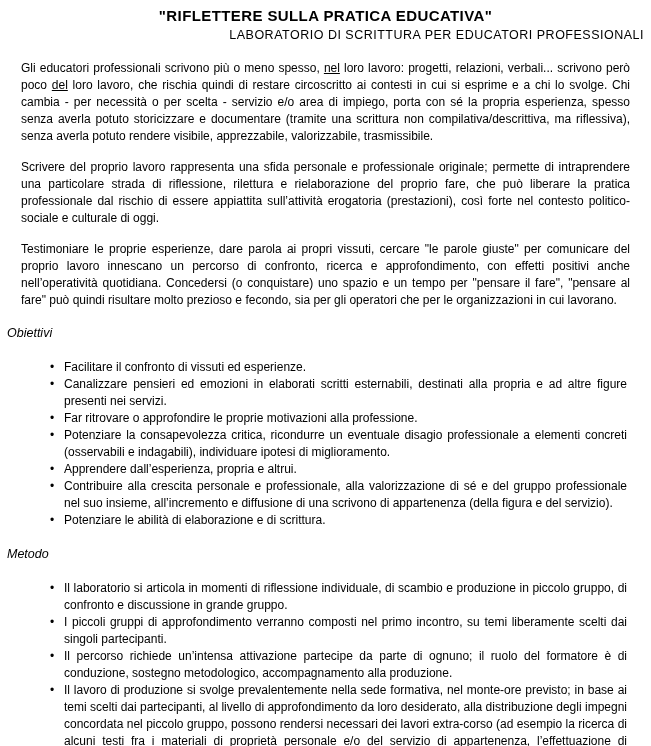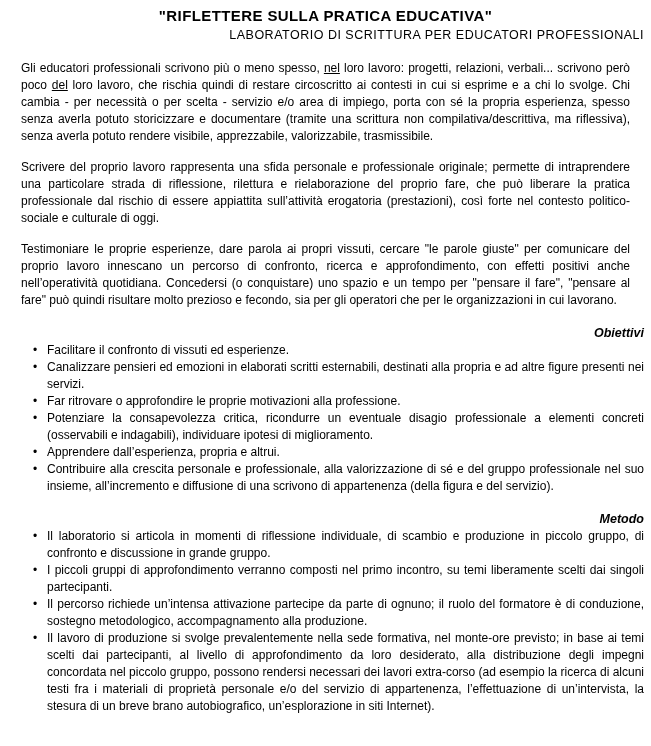--- a/index.html
+++ b/index.html
@@ -30,29 +30,28 @@
     line-height: 17px;
     letter-spacing: 0.5px;
   }
   .intro p {
     margin: 14px;
     text-align: justify;
   }
   .u { text-decoration: underline; }
   .section-heading {
     font-size: 12.5px;
-    font-weight: bold;
+    font-weight: normal;
     font-style: italic;
     margin: 16px 0 0 0;
     line-height: 17px;
-    text-align: right;
   }
   ul.bullets {
     list-style: none;
-    margin: 0;
+    margin: 17px;
     padding: 0;
   }
   ul.bullets li {
     position: relative;
     padding-left: 40px;
     text-align: justify;
     margin: 0;
   }
   ul.bullets li::before {
     content: "\2022";
@@ -77,20 +76,21 @@
 
   <section>
     <h3 class="section-heading">Obiettivi</h3>
     <ul class="bullets">
       <li><span>Facilitare il confronto di vissuti ed esperienze.</span></li>
       <li><span>Canalizzare pensieri ed emozioni in elaborati scritti esternabili, destinati alla propria e ad altre figure presenti nei servizi.</span></li>
       <li><span>Far ritrovare o approfondire le proprie motivazioni alla professione.</span></li>
       <li><span>Potenziare la consapevolezza critica, ricondurre un eventuale disagio professionale a elementi concreti (osservabili e indagabili), individuare ipotesi di miglioramento.</span></li>
       <li><span>Apprendere dall’esperienza, propria e altrui.</span></li>
       <li><span>Contribuire alla crescita personale e professionale, alla valorizzazione di sé e del gruppo professionale nel suo insieme, all’incremento e diffusione di una scrivono di appartenenza (della figura e del servizio).</span></li>
+      <li><span>Potenziare le abilità di elaborazione e di scrittura.</span></li>
     </ul>
   </section>
 
   <section>
     <h3 class="section-heading">Metodo</h3>
     <ul class="bullets">
       <li><span>Il laboratorio si articola in momenti di riflessione individuale, di scambio e produzione in piccolo gruppo, di confronto e discussione in grande gruppo.</span></li>
       <li><span>I piccoli gruppi di approfondimento verranno composti nel primo incontro, su temi liberamente scelti dai singoli partecipanti.</span></li>
       <li><span>Il percorso richiede un’intensa attivazione partecipe da parte di ognuno; il ruolo del formatore è di conduzione, sostegno metodologico, accompagnamento alla produzione.</span></li>
       <li><span>Il lavoro di produzione si svolge prevalentemente nella sede formativa, nel monte-ore previsto; in base ai temi scelti dai partecipanti, al livello di approfondimento da loro desiderato, alla distribuzione degli impegni concordata nel piccolo gruppo, possono rendersi necessari dei lavori extra-corso (ad esempio la ricerca di alcuni testi fra i materiali di proprietà personale e/o del servizio di appartenenza, l’effettuazione di un’intervista, la stesura di un breve brano autobiografico, un’esplorazione in siti Internet).</span></li>

